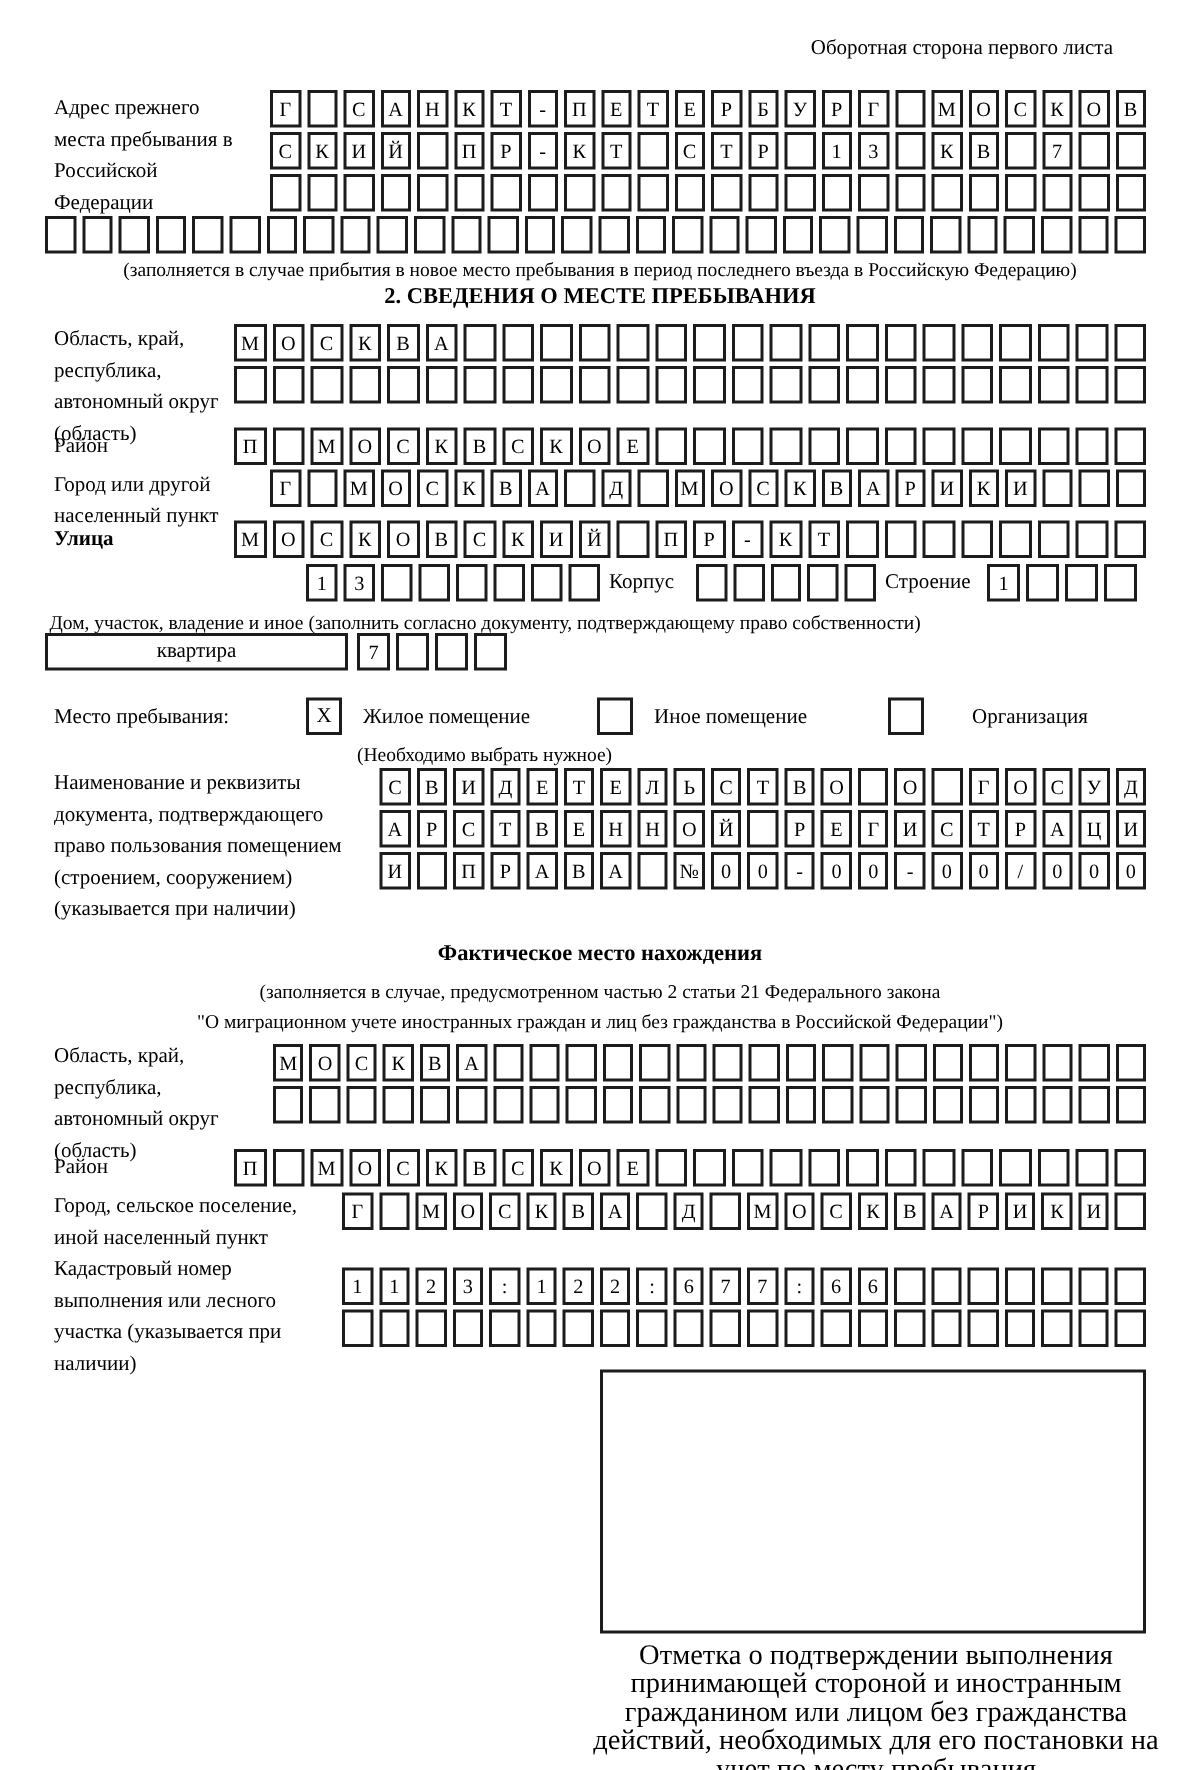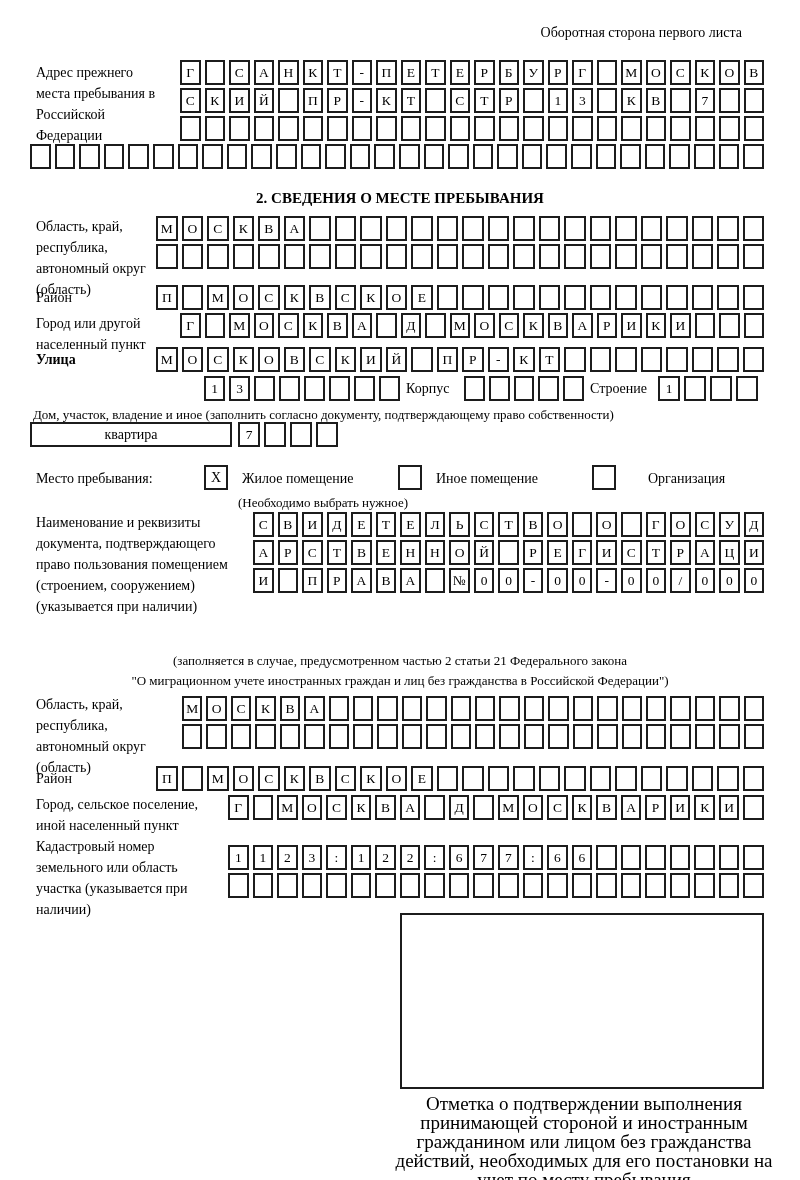--- a/index.html
+++ b/index.html
@@ -139,20 +139,21 @@
       <div class="cell"></div>
       <div class="cell"></div>
       <div class="cell"></div>
       <div class="cell"></div>
       <div class="cell"></div>
       <div class="cell"></div>
       <div class="cell"></div>
       <div class="cell"></div>
       <div class="cell"></div>
     </div>
+  <div class="abs note center" style="left:0; top:171px; width:800px;">(заполняется в случае прибытия в новое место пребывания в период последнего въезда в Российскую Федерацию)</div>
 
   <div class="abs title" style="left:0; top:190px;">2. СВЕДЕНИЯ О МЕСТЕ ПРЕБЫВАНИЯ</div>
 
   <div class="abs lab" style="left:36px; top:216px; width:112px;">Область, край, республика, автономный округ (область)</div>
   <div class="abs crow" style="left:156px; top:216px; width:608px;">
       <div class="cell">М</div>
       <div class="cell">О</div>
       <div class="cell">С</div>
       <div class="cell">К</div>
       <div class="cell">В</div>
@@ -395,20 +396,21 @@
       <div class="cell">0</div>
       <div class="cell">-</div>
       <div class="cell">0</div>
       <div class="cell">0</div>
       <div class="cell">/</div>
       <div class="cell">0</div>
       <div class="cell">0</div>
       <div class="cell">0</div>
     </div>
 
+  <div class="abs title" style="left:0; top:628px;">Фактическое место нахождения</div>
   <div class="abs note center" style="left:0; top:652px; width:800px;">(заполняется в случае, предусмотренном частью 2 статьи 21 Федерального закона</div>
   <div class="abs note center" style="left:0; top:672px; width:800px;">"О миграционном учете иностранных граждан и лиц без гражданства в Российской Федерации")</div>
 
   <div class="abs lab" style="left:36px; top:694px; width:128px;">Область, край, республика, автономный округ (область)</div>
   <div class="abs crow" style="left:182px; top:696px; width:582px;">
       <div class="cell">М</div>
       <div class="cell">О</div>
       <div class="cell">С</div>
       <div class="cell">К</div>
       <div class="cell">В</div>
@@ -506,21 +508,21 @@
       <div class="cell">К</div>
       <div class="cell">В</div>
       <div class="cell">А</div>
       <div class="cell">Р</div>
       <div class="cell">И</div>
       <div class="cell">К</div>
       <div class="cell">И</div>
       <div class="cell"></div>
     </div>
 
-  <div class="abs lab" style="left:36px; top:836px; width:165px;">Кадастровый номер земельного или область участка (указывается при наличии)</div>
+  <div class="abs lab" style="left:36px; top:836px; width:165px;">Кадастровый номер выполнения или лесного участка (указывается при наличии)</div>
   <div class="abs crow" style="left:228px; top:845px; width:536px;">
       <div class="cell">1</div>
       <div class="cell">1</div>
       <div class="cell">2</div>
       <div class="cell">3</div>
       <div class="cell">:</div>
       <div class="cell">1</div>
       <div class="cell">2</div>
       <div class="cell">2</div>
       <div class="cell">:</div>

